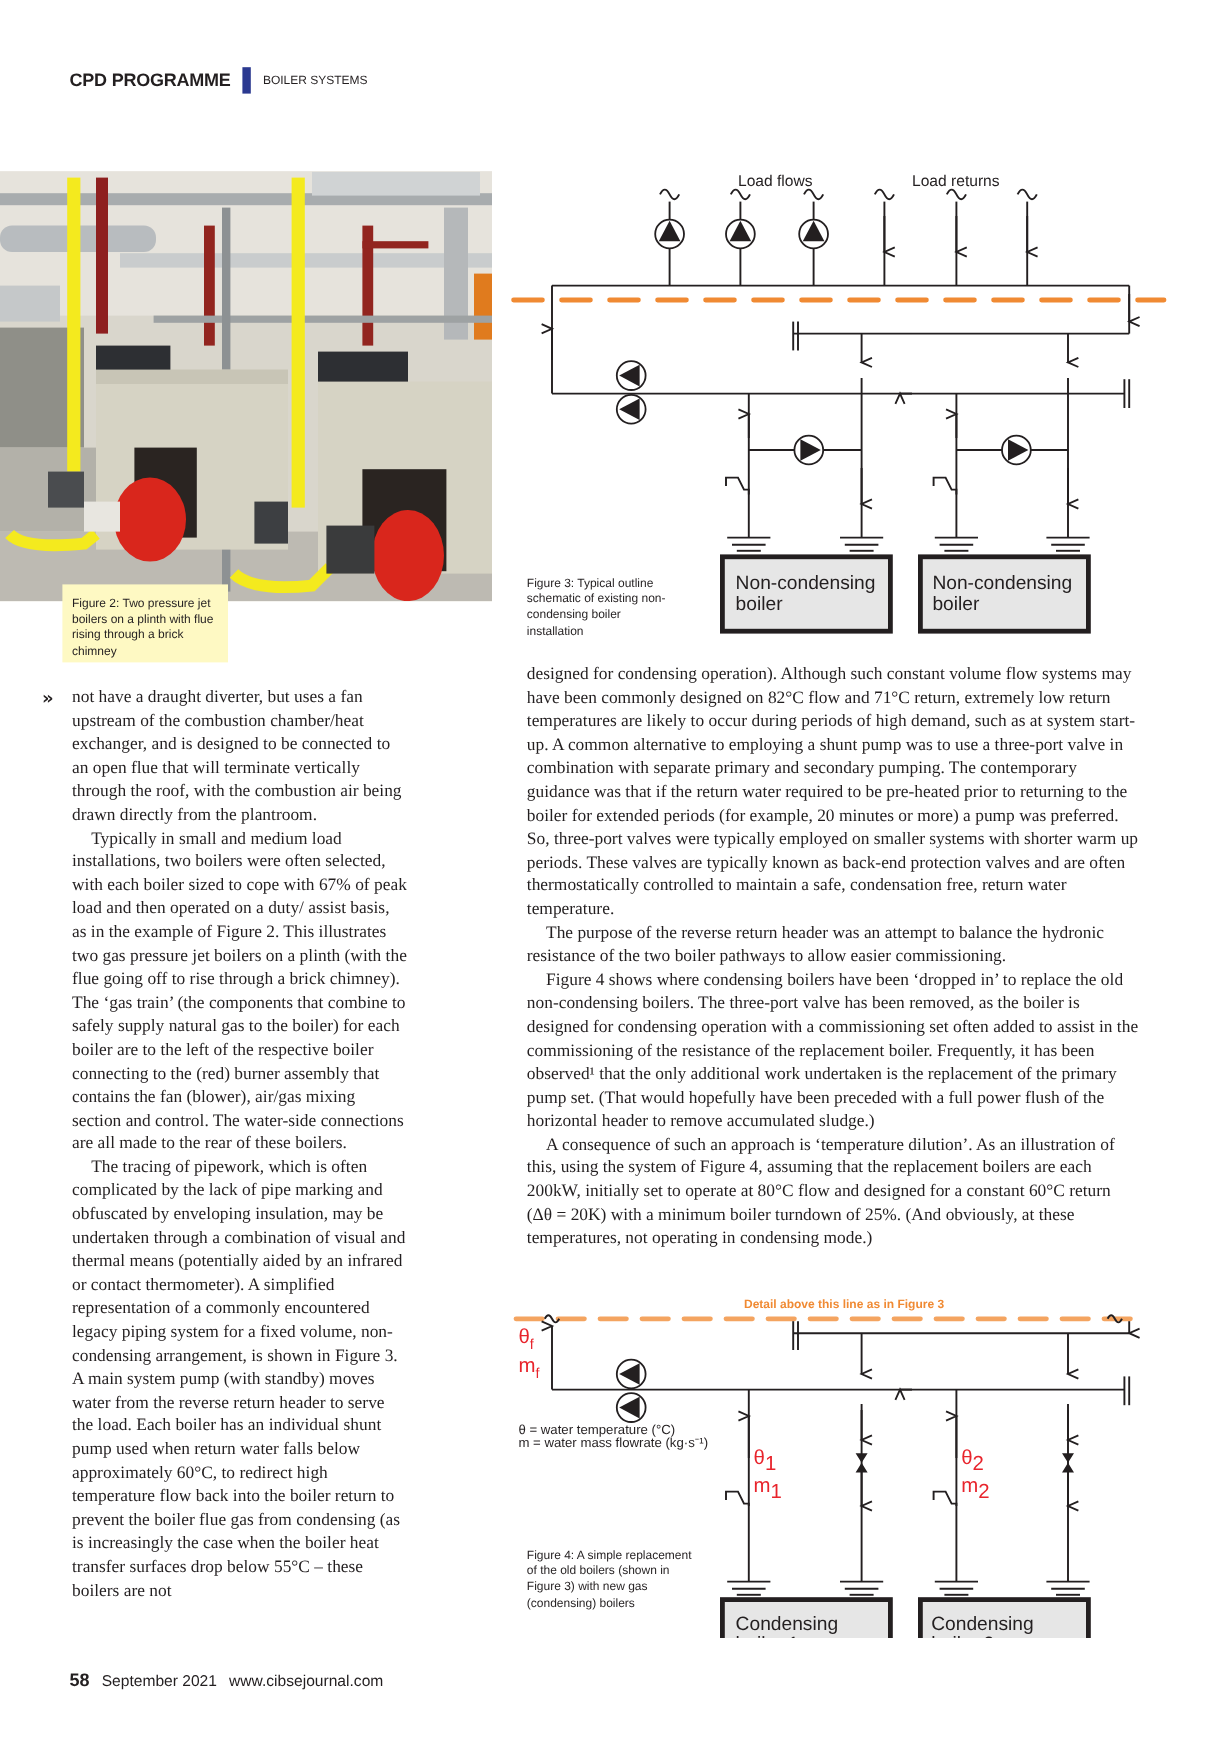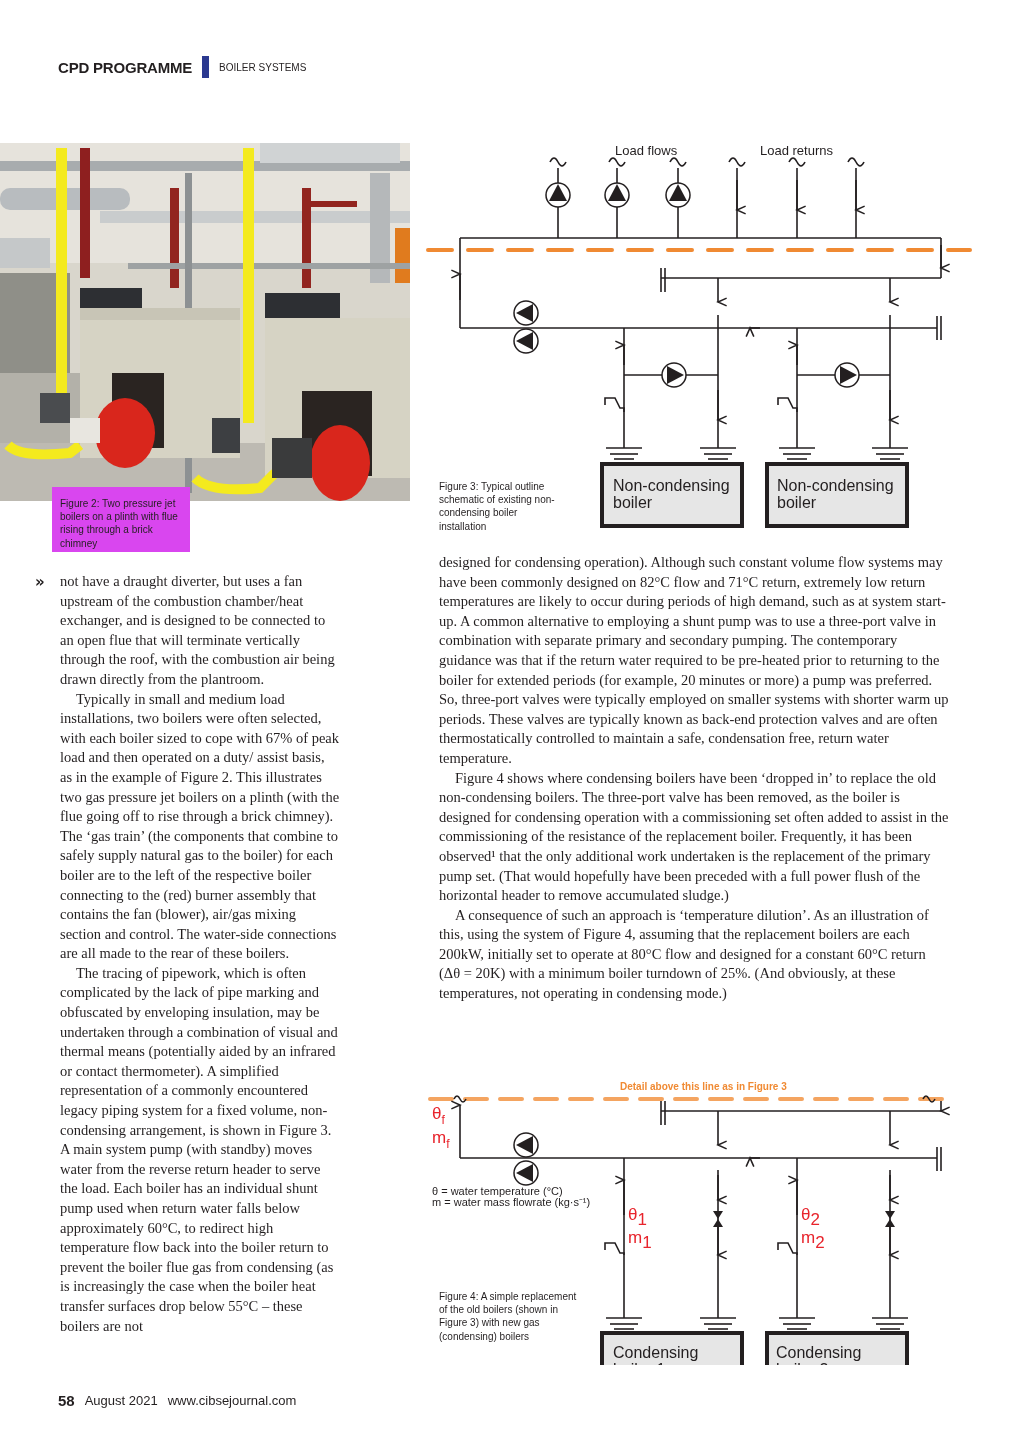--- a/index.html
+++ b/index.html
@@ -6,21 +6,21 @@
   body { width:1024px; height:1448px; position:relative; overflow:hidden; color:#231f20; }
   .abs { position:absolute; }
   .sans { font-family:"Liberation Sans", sans-serif; }
   .header { left:58px; top:56px; height:22px; display:flex; align-items:center; }
   .header .sect { font-weight:bold; font-size:15px; letter-spacing:-0.2px; }
   .header .bar { width:7px; height:22px; background:#2b3990; margin:0 10px 0 10px; }
   .header .topic { font-size:10px; }
   
   .photo { left:0; top:143px; width:410px; height:358px; overflow:hidden; background:#cfcabb; }
   .photo svg { display:block; }
-  .cap2 { left:52px; top:487px; width:126px; background:#d946ef; padding:10px 4px 2px 8px; font-size:10.5px; font-weight:bold; line-height:13.3px; }
+  .cap2 { left:52px; top:487px; width:126px; background:#fef9c3; padding:10px 4px 2px 8px; font-size:10.5px; font-weight:bold; line-height:13.3px; }
   .caption { font-family:"Liberation Sans", sans-serif; font-weight:normal; font-size:10px; line-height:13.2px; color:#231f20; }
   .body-text { font-family:"Liberation Serif", serif; font-size:14.5px; line-height:19.6px; color:#231f20; }
   .body-text p { margin:0; }
   .body-text p.indent { text-indent:16px; }
   .col1 { left:60px; top:572px; width:280px; }
   .col2 { left:439px; top:553px; width:510px; }
   .chev { left:35px; top:573px; font-family:"DejaVu Sans", sans-serif; font-weight:bold; font-size:15px; color:#231f20; }
   .footer { left:58px; top:1392px; font-size:13px; display:flex; gap:10px; align-items:center; }
   .footer .pg { font-weight:bold; font-size:15px; }
   .fig { left:420px; }
@@ -209,20 +209,21 @@
 
 <div class="abs chev">»</div>
 <div class="abs col1 body-text">
   <p>not have a draught diverter, but uses a fan upstream of the combustion chamber/heat exchanger, and is designed to be connected to an open flue that will terminate vertically through the roof, with the combustion air being drawn directly from the plantroom.</p>
   <p class="indent">Typically in small and medium load installations, two boilers were often selected, with each boiler sized to cope with 67% of peak load and then operated on a duty/ assist basis, as in the example of Figure 2. This illustrates two gas pressure jet boilers on a plinth (with the flue going off to rise through a brick chimney). The ‘gas train’ (the components that combine to safely supply natural gas to the boiler) for each boiler are to the left of the respective boiler connecting to the (red) burner assembly that contains the fan (blower), air/gas mixing section and control. The water-side connections are all made to the rear of these boilers.</p>
   <p class="indent">The tracing of pipework, which is often complicated by the lack of pipe marking and obfuscated by enveloping insulation, may be undertaken through a combination of visual and thermal means (potentially aided by an infrared or contact thermometer). A simplified representation of a commonly encountered legacy piping system for a fixed volume, non-condensing arrangement, is shown in Figure 3. A main system pump (with standby) moves water from the reverse return header to serve the load. Each boiler has an individual shunt pump used when return water falls below approximately 60°C, to redirect high temperature flow back into the boiler return to prevent the boiler flue gas from condensing (as is increasingly the case when the boiler heat transfer surfaces drop below 55°C – these boilers are not</p>
 </div>
 
 <div class="abs col2 body-text">
   <p>designed for condensing operation). Although such constant volume flow systems may have been commonly designed on 82°C flow and 71°C return, extremely low return temperatures are likely to occur during periods of high demand, such as at system start-up. A common alternative to employing a shunt pump was to use a three-port valve in combination with separate primary and secondary pumping. The contemporary guidance was that if the return water required to be pre-heated prior to returning to the boiler for extended periods (for example, 20 minutes or more) a pump was preferred. So, three-port valves were typically employed on smaller systems with shorter warm up periods. These valves are typically known as back-end protection valves and are often thermostatically controlled to maintain a safe, condensation free, return water temperature.</p>
+  <p class="indent">The purpose of the reverse return header was an attempt to balance the hydronic resistance of the two boiler pathways to allow easier commissioning.</p>
   <p class="indent">Figure 4 shows where condensing boilers have been ‘dropped in’ to replace the old non-condensing boilers. The three-port valve has been removed, as the boiler is designed for condensing operation with a commissioning set often added to assist in the commissioning of the resistance of the replacement boiler. Frequently, it has been observed¹ that the only additional work undertaken is the replacement of the primary pump set. (That would hopefully have been preceded with a full power flush of the horizontal header to remove accumulated sludge.)</p>
   <p class="indent">A consequence of such an approach is ‘temperature dilution’. As an illustration of this, using the system of Figure 4, assuming that the replacement boilers are each 200kW, initially set to operate at 80°C flow and designed for a constant 60°C return (Δθ = 20K) with a minimum boiler turndown of 25%. (And obviously, at these temperatures, not operating in condensing mode.)</p>
 </div>
 
 <svg class="abs fig" style="top:1075px;" width="560" height="290" viewBox="0 0 560 290">
   <defs>
     <marker id="arr4" viewBox="0 0 10 10" refX="5" refY="9" markerWidth="6" markerHeight="8" orient="auto-start-reverse">
       <path d="M1 0 L5 9 L9 0" fill="none" stroke="#231f20" stroke-width="1.6"></path>
     </marker>
   </defs>
@@ -306,15 +307,15 @@
   <g>
     <rect x="347" y="258" width="140" height="62" fill="#e6e6e6" stroke="#231f20" stroke-width="4"></rect>
     <text x="356" y="283" font-size="16" fill="#231f20">Condensing</text>
     <text x="356" y="300" font-size="16" fill="#231f20">boiler 2</text>
   </g>
 </svg>
 <div class="abs cap4 caption">Figure 4: A simple replacement of the old boilers (shown in Figure 3) with new gas (condensing) boilers</div>
 
 <div class="abs footer sans">
   <span class="pg">58</span>
-  <span>August 2021</span>
+  <span>September 2021</span>
   <span>www.cibsejournal.com</span>
 </div>
 
 </body></html>

